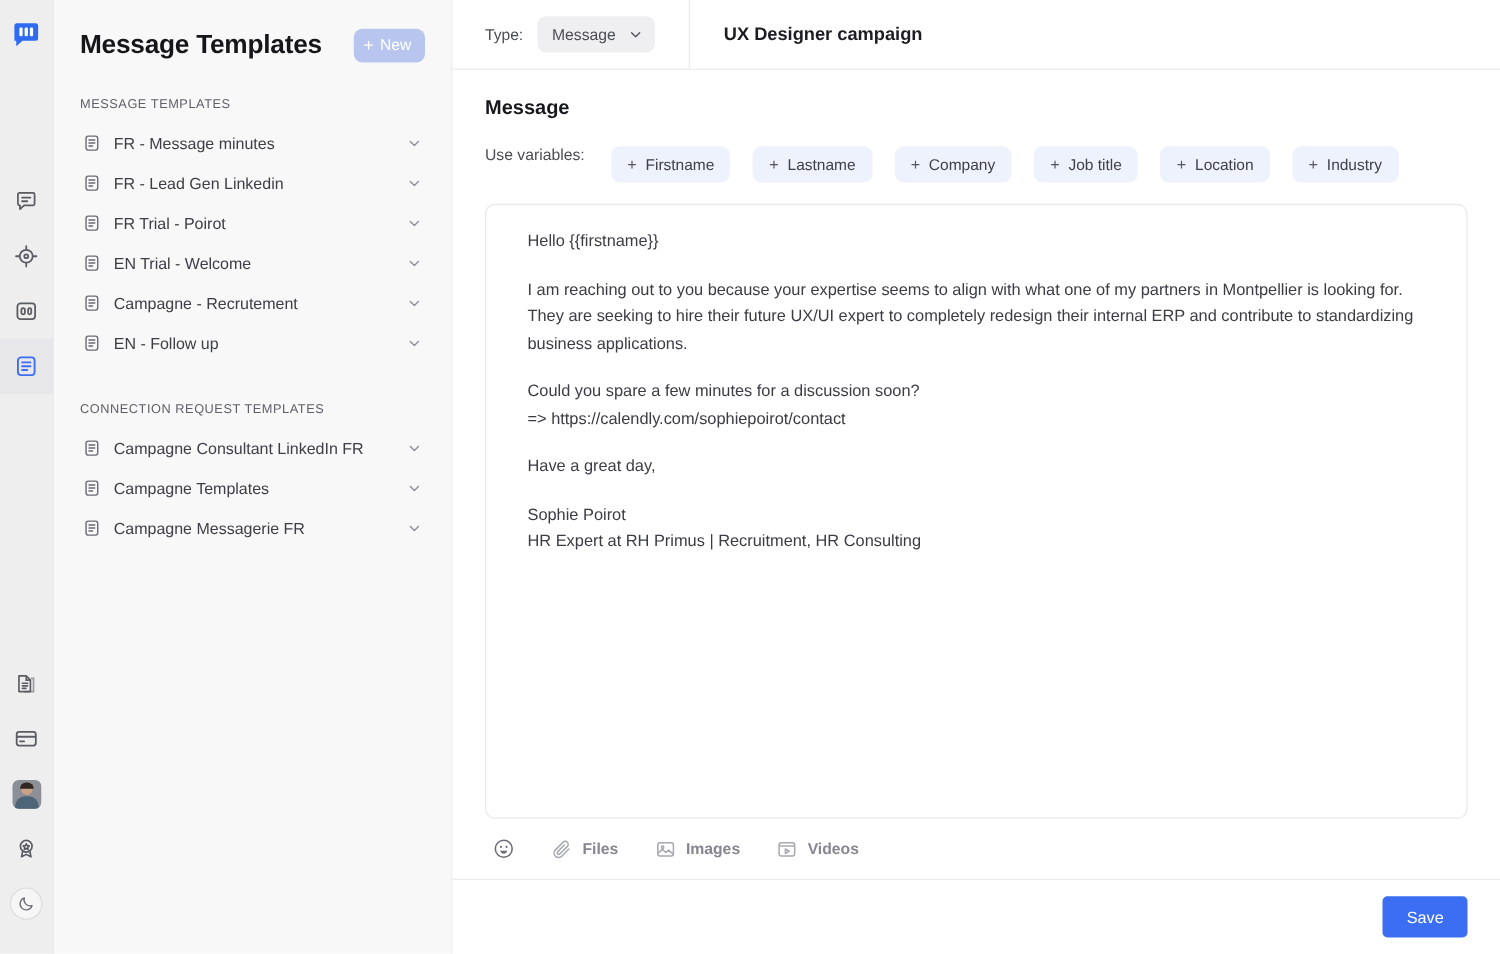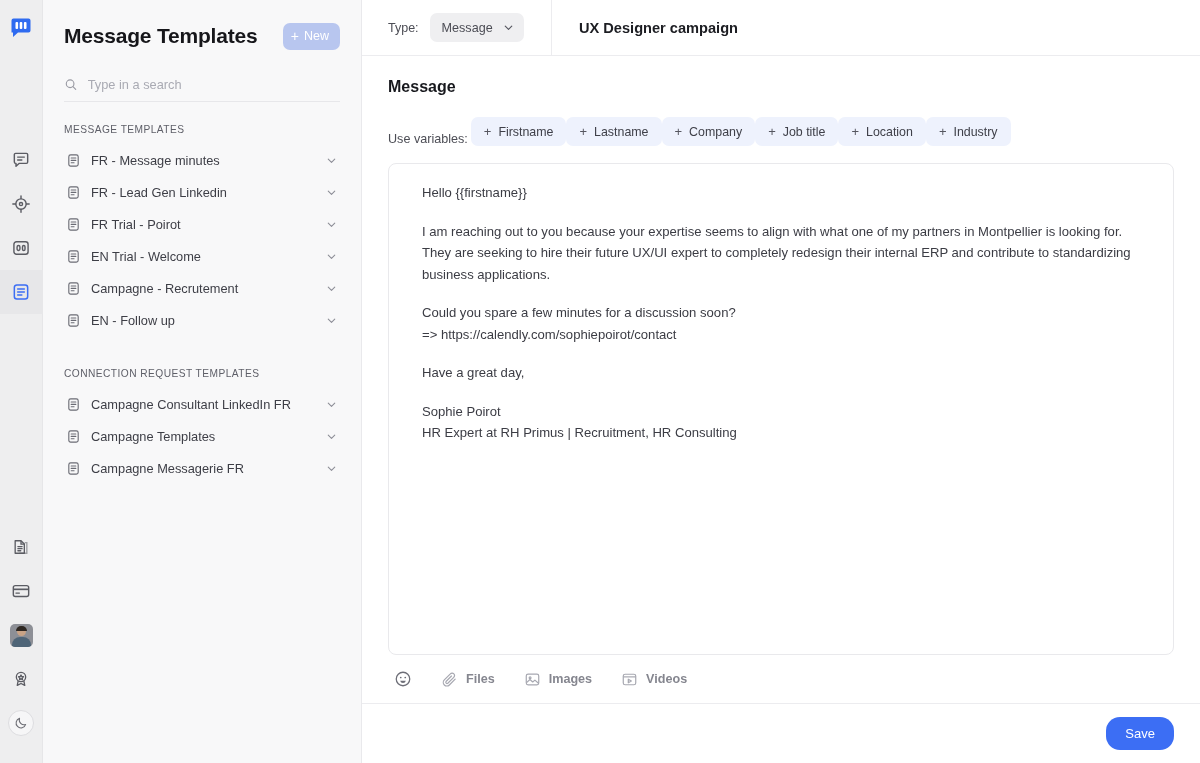--- a/index.html
+++ b/index.html
@@ -103,21 +103,21 @@
     background:#efeff1; border:none; border-radius:7px; height:29px;
     padding: 0 9px 0 12px; display:flex; align-items:center; gap:9px;
     font-size:12.6px; color:#4c4d55; cursor:pointer;
   }
   .topbar-right { padding-left: 27px; display:flex; align-items:flex-end; }
   .camp-title { font-size: 14.6px; font-weight: 700; color:#1c1d22; }
 
   .content { flex:1; padding: 0 26px; overflow:hidden; display:flex; flex-direction:column; min-height:0; }
   .msg-heading { font-size:16px; font-weight:700; color:#17181d; margin-top: 22px; }
 
-  .vars-row { display:flex; align-items:flex-end; gap:0; margin-top: 21px; }
+  .vars-row { display:flex; align-items:flex-start; gap:18px; margin-top: 21px; }
   .vars-label { font-size:12.6px; color:#4c4d55; margin-right: 3px; }
   .chip {
     background:#eef2fd; border:none; border-radius:7px; height:29px;
     padding: 0 13px; display:flex; align-items:center; gap:7px;
     font-size:12.4px; color:#3f4049; cursor:pointer;
     font-family:"Liberation Sans", sans-serif; white-space:nowrap;
   }
   .chip .plus { color:#55565f; font-size:13px; line-height:1; }
 
   .editor {
@@ -133,21 +133,21 @@
 
   .attach-bar { display:flex; align-items:center; gap:29px; height:48px; flex:0 0 48px; padding-left: 6px; }
   .attach-item { display:flex; align-items:center; gap:8px; cursor:pointer; color:#a7a8b1; }
   .attach-item span { font-size:12.6px; color:#85868f;font-weight:bold; }
 
   .footer {
     height: 60px; flex:0 0 60px; border-top:1px solid #ececef;
     display:flex; align-items:center; justify-content:flex-end; padding-right: 26px;
   }
   .btn-save {
-    background:#3c6ef4; color:#fff; border:none; border-radius:14px;
+    background:#3c6ef4; color:#fff; border:none; border-radius:4px;
     height:33px; padding: 0 19px; font-size:13px; cursor:pointer;
     font-family:"Liberation Sans", sans-serif;
   }
 </style>
 </head>
 <body>
 
 <div class="app">
 
   <div class="rail">
@@ -231,27 +231,20 @@
 
   <div class="sidebar">
     <div class="sb-head">
       <div class="sb-title">Message Templates</div>
       <button class="btn-new">
         <span class="plus">+</span>
         <span>New</span>
       </button>
     </div>
 
-    <div class="sb-search">
-      <svg width="15" height="15" viewBox="0 0 24 24" fill="none" stroke="#9a9ba4" stroke-width="2">
-        <circle cx="10.7" cy="10.7" r="6.7"></circle>
-          <path d="M15.7 15.7L20.5 20.5" stroke-linecap="round"></path>
-      </svg>
-      <input type="text" placeholder="Type in a search" style="">
-    </div>
 
     <div class="sec-label">MESSAGE TEMPLATES</div>
     <div class="tpl-list">
       <div class="tpl-item">
         <span class="tpl-doc-icon">
           <svg width="15" height="15" viewBox="0 0 24 24" fill="none" stroke="currentColor" stroke-width="1.8">
               <rect x="4.5" y="3" width="15" height="18" rx="3"></rect>
               <path d="M8.3 8h7.4M8.3 11.8h7.4M8.3 15.6h4.6" stroke-linecap="round"></path>
             </svg>
         </span>

